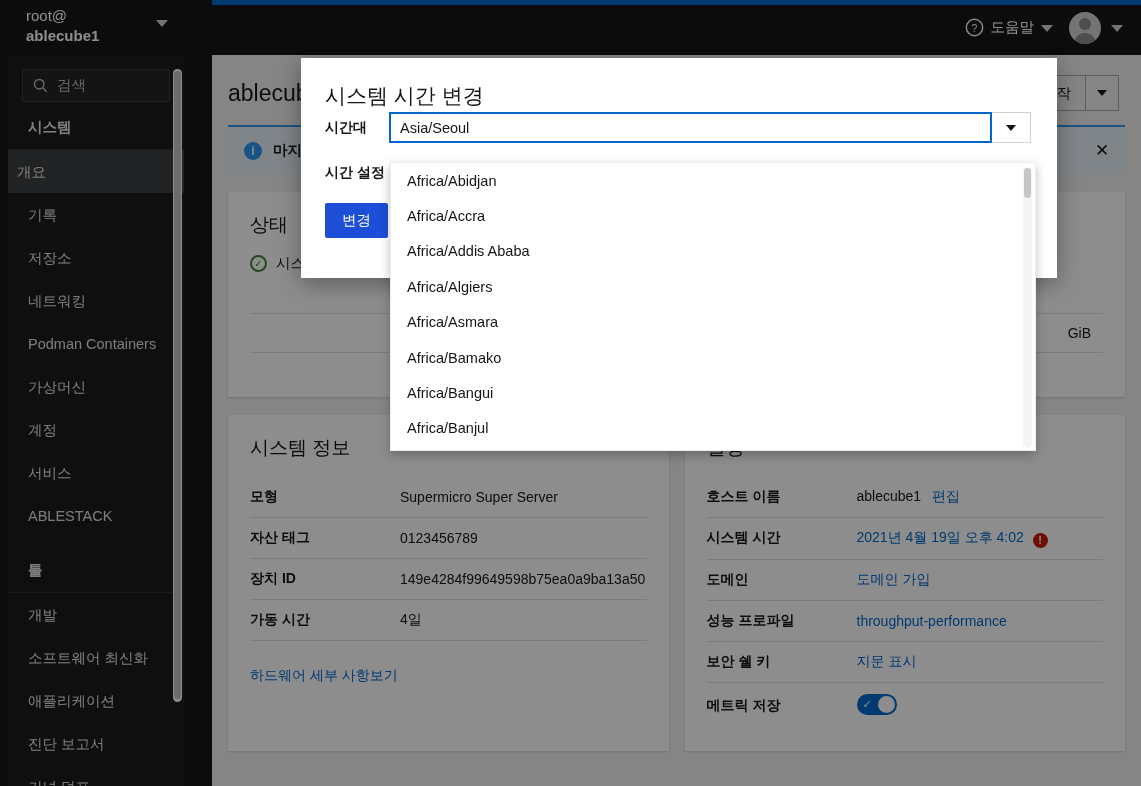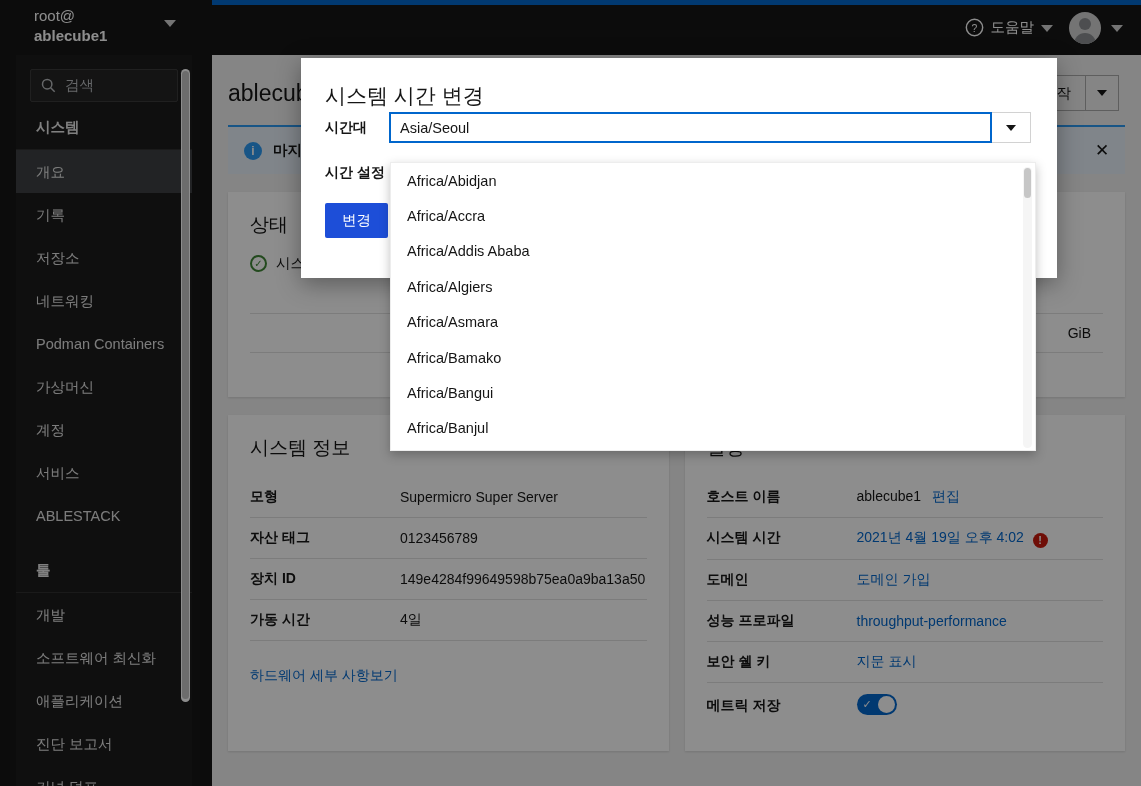--- a/index.html
+++ b/index.html
@@ -6,21 +6,21 @@
   html, body {
     width: 1141px; height: 786px;
     font-family: "Liberation Sans", "DejaVu Sans", sans-serif;
     overflow: hidden;
     background: #151515;
   }
   #root { position: relative; width: 1141px; height: 786px; }
 
   
   #sidebar {
-    position: absolute; left: 16px; top: 0; width: 176px; height: 786px;
+    position: absolute; left: 8px; top: 0; width: 176px; height: 786px;
     background: #1b1b1b; color: #f0f0f0; overflow: hidden;
   }
   #sidebar-user {
     height: 55px; padding: 6px 16px 0 18px; background: #151515;
     display: flex; align-items: flex-start; justify-content: space-between;
     position: relative;
   }
   #sidebar-user .uname { font-size: 15px; line-height: 20px; font-weight: 400; color:#fff;}
   #sidebar-user .uhost { font-size: 15px; line-height: 20px; font-weight: 700; color:#fff;}
   .caret-down {
@@ -36,21 +36,21 @@
   .search-box svg { flex: none; }
   .search-box .ph { color: #b8bbbe; font-size: 14.5px; }
   .nav-group-title {
     font-size: 14.5px; font-weight: 700; color: #e8e8e8;
     padding: 6px 34px 12px 20px;
   }
   .nav-item {
     font-size: 14.5px; color: #e0e0e0; padding: 12px 20px; line-height: 18px;
     cursor: pointer; border-top: 1px solid transparent;
   }
-  .nav-item.active { background: #3c3f42; border-left: 3px solid #3c3f42; padding-left:17px; }
+  .nav-item.active { background: #3c3f42; border-left: 3px solid #3c3f42; padding-left:6px; }
   .nav-sep { height: 1px; background: #2e2e2e; margin: 0; }
   .nav-gap { height: 18px; }
   #sidebar-track {
     position: absolute; right: 2px; top: 14px; width: 9px; height: 633px;
     background: #fff; border-radius: 5px;
   }
   #sidebar-thumb {
     position: absolute; left: 1px; top: 2px; width: 7px; height: 628px;
     background: #c3c3c3; border-radius: 4px;
   }

